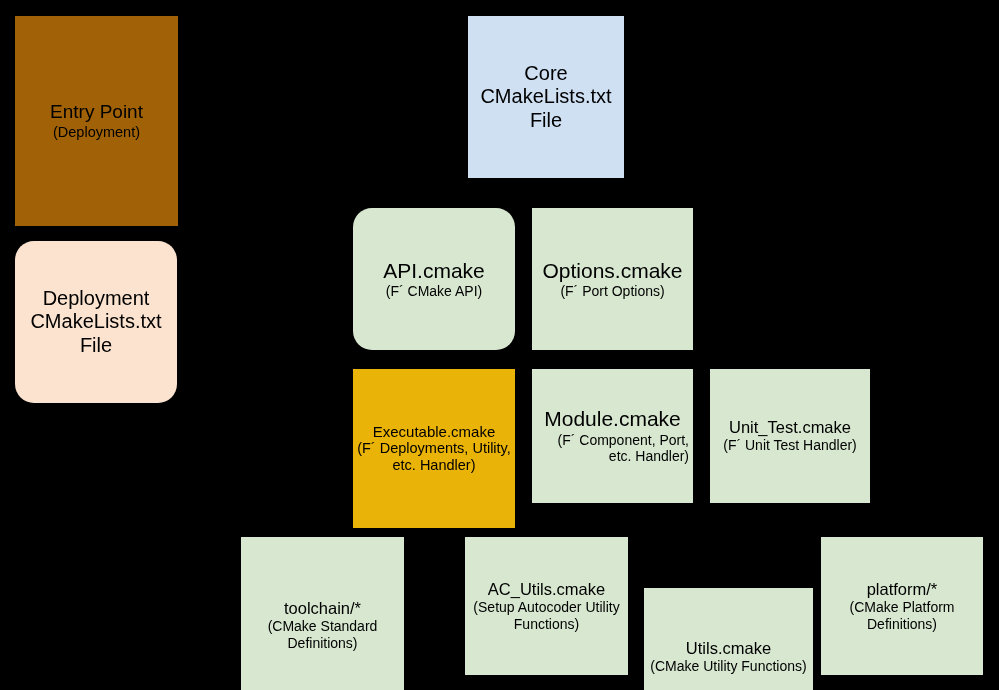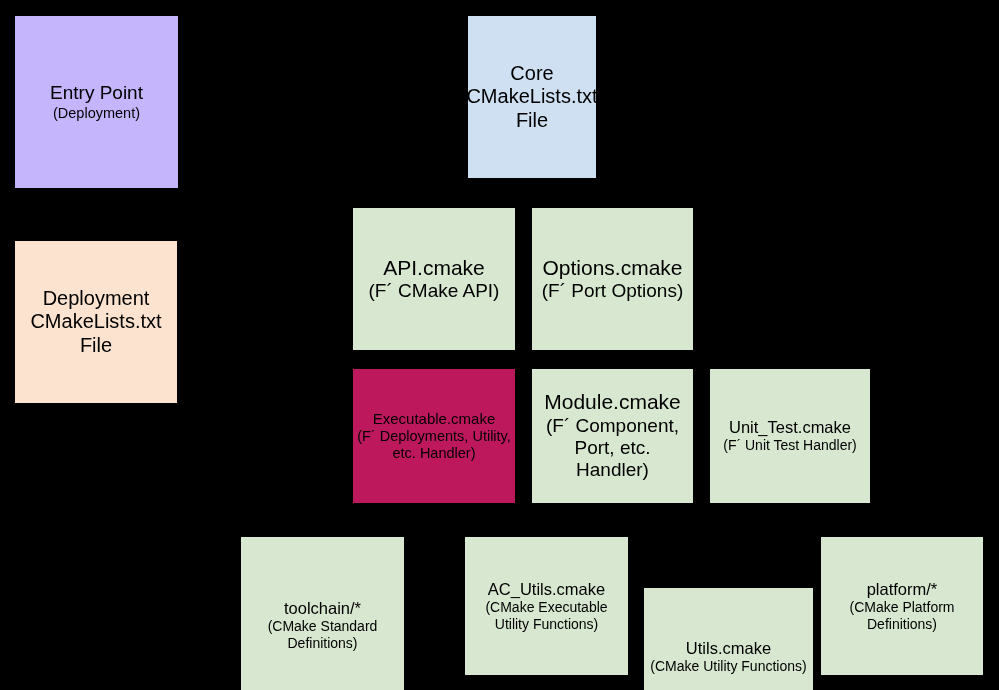--- a/index.html
+++ b/index.html
@@ -35,58 +35,58 @@
   }
   .node .sub {
     display: block;
     font-size: 14.5px;
   }
   .node.tight .title { font-size: 15px; }
   .node.tight .sub { font-size: 14.5px; }
   .node.small-title .title { font-size: 16.5px; }
   .node.small-title .sub { font-size: 14px; }
   .node.big .title { font-size: 21px; }
-  .node.big .sub { font-size: 19px; }
+  .node.big .sub { font-size: 14px; text-align: right; }
   .node.plain .title {
     font-size: 20px;
     white-space: normal;
   }
 </style>
 </head>
 <body>
 
 <div id="canvas" style="background: rgb(0, 0, 0);">
 
-  <div class="node" style="left: 15px; top: 16px; width: 163px; height: 172px; background: #c4b5fd;">
+  <div class="node" style="left: 15px; top: 16px; width: 163px; height: 210px; background: #a16207;">
     <span class="title">Entry Point</span>
     <span class="sub">(Deployment)</span>
   </div>
 
 
-  <div class="node plain" style="left: 468px; top: 16px; width: 128px; height: 162px; background: rgb(207, 224, 243);">
+  <div class="node plain" style="left: 468px; top: 16px; width: 156px; height: 162px; background: rgb(207, 224, 243);">
     <span class="title">Core CMakeLists.txt File</span>
 
   </div>
 
-  <div class="node plain" style="left: 15px; top: 241px; width: 162px; height: 162px; background: rgb(251, 227, 207);">
+  <div class="node plain" style="left: 15px; top: 241px; width: 162px; height: 162px; background: rgb(251, 227, 207); border-radius: 19px;">
     <span class="title">Deployment CMakeLists.txt File</span>
 
   </div>
 
-  <div class="node big" style="left: 353px; top: 208px; width: 162px; height: 142px; background: rgb(216, 232, 208);">
+  <div class="node big" style="left: 353px; top: 208px; width: 162px; height: 142px; background: rgb(216, 232, 208); border-radius: 19px;">
     <span class="title">API.cmake</span>
     <span class="sub">(F´ CMake API)</span>
   </div>
 
   <div class="node big" style="left: 532px; top: 208px; width: 161px; height: 142px; background: rgb(216, 232, 208);">
     <span class="title">Options.cmake</span>
     <span class="sub">(F´ Port Options)</span>
   </div>
 
-  <div class="node tight" style="left: 353px; top: 369px; width: 162px; height: 134px; background: #be185d;">
+  <div class="node tight" style="left: 353px; top: 369px; width: 162px; height: 159px; background: #eab308;">
     <span class="title">Executable.cmake</span>
     <span class="sub">(F´ Deployments, Utility, etc. Handler)</span>
   </div>
 
   <div class="node big" style="left: 532px; top: 369px; width: 161px; height: 134px; background: rgb(216, 232, 208);">
     <span class="title">Module.cmake</span>
     <span class="sub">(F´ Component, Port, etc. Handler)</span>
   </div>
 
   <div class="node small-title" style="left: 710px; top: 369px; width: 160px; height: 134px; background: rgb(216, 232, 208);">
@@ -94,21 +94,21 @@
     <span class="sub">(F´ Unit Test Handler)</span>
   </div>
 
   <div class="node small-title" style="left: 241px; top: 537px; width: 163px; height: 176px; background: rgb(216, 232, 208);">
     <span class="title">toolchain/*</span>
     <span class="sub">(CMake Standard Definitions)</span>
   </div>
 
   <div class="node small-title" style="left: 465px; top: 537px; width: 163px; height: 138px; background: rgb(216, 232, 208);">
     <span class="title">AC_Utils.cmake</span>
-    <span class="sub">(CMake Executable Utility Functions)</span>
+    <span class="sub">(Setup Autocoder Utility Functions)</span>
   </div>
 
   <div class="node small-title" style="left: 644px; top: 560px; width: 169px; height: 138px; background: rgb(216, 232, 208); margin-top: 28px;">
     <span class="title">Utils.cmake</span>
     <span class="sub">(CMake Utility Functions)</span>
   </div>
 
   <div class="node small-title" style="left: 821px; top: 537px; width: 162px; height: 138px; background: rgb(216, 232, 208);">
     <span class="title">platform/*</span>
     <span class="sub">(CMake Platform Definitions)</span>

